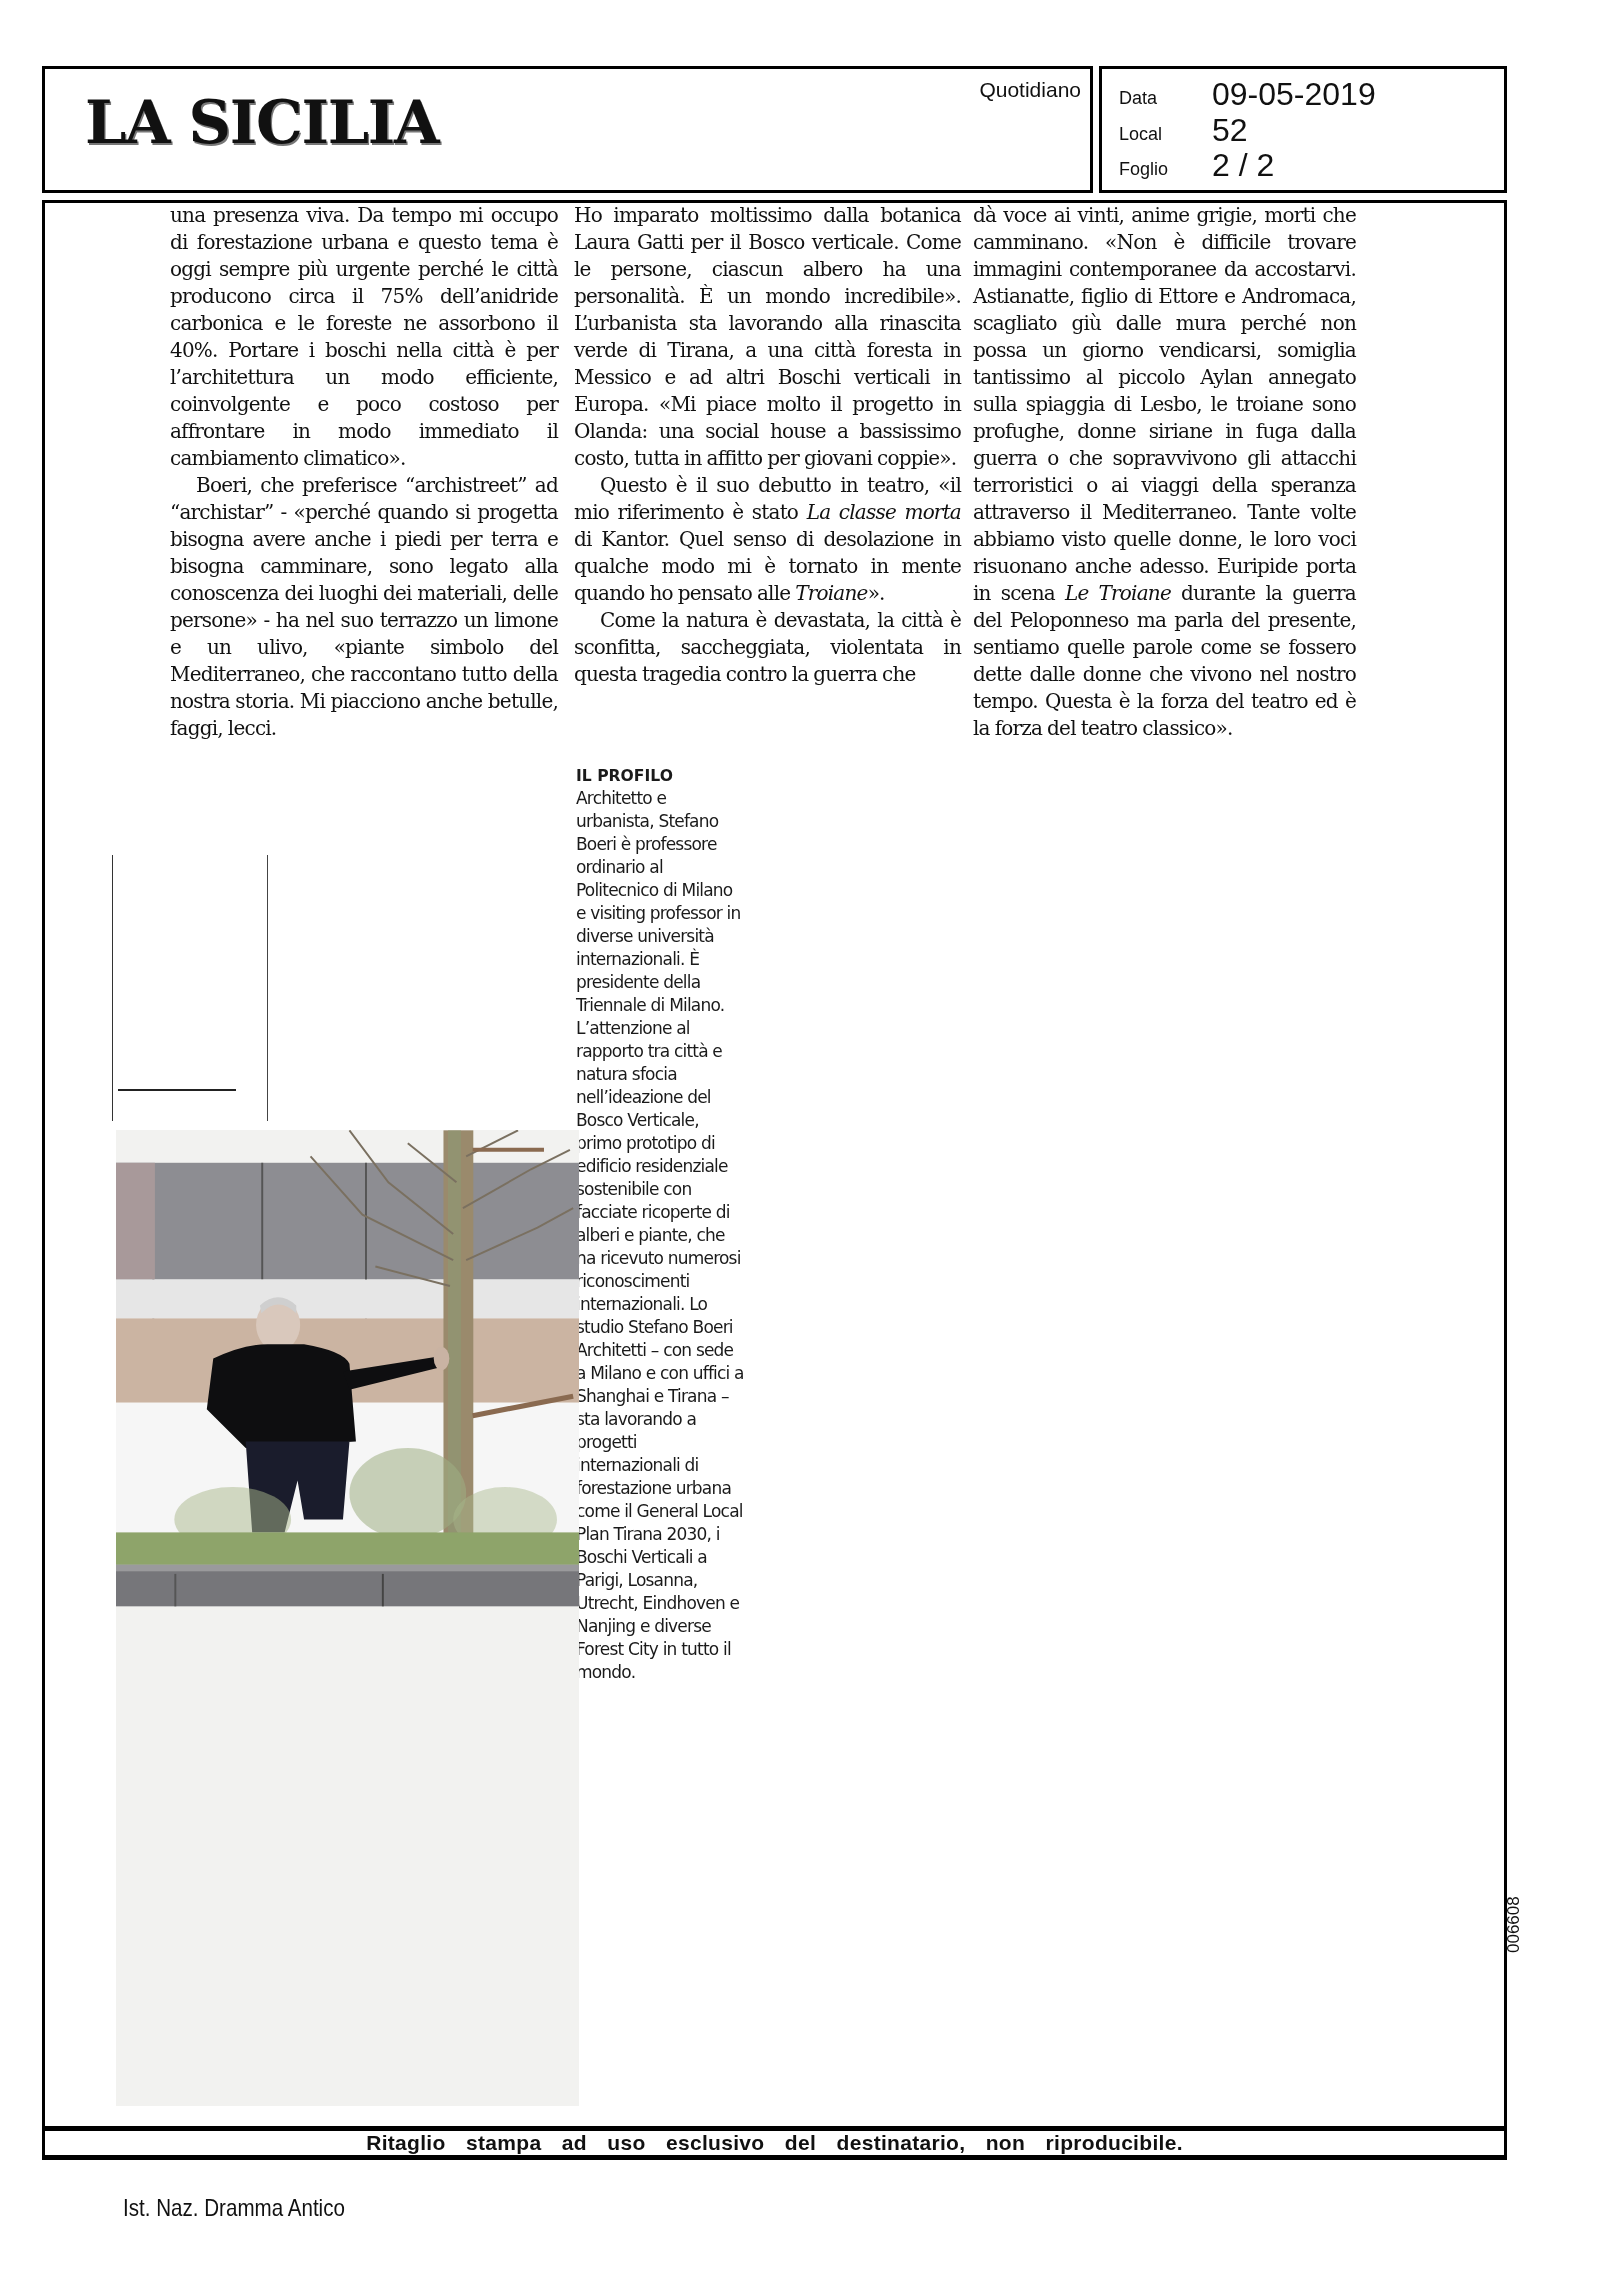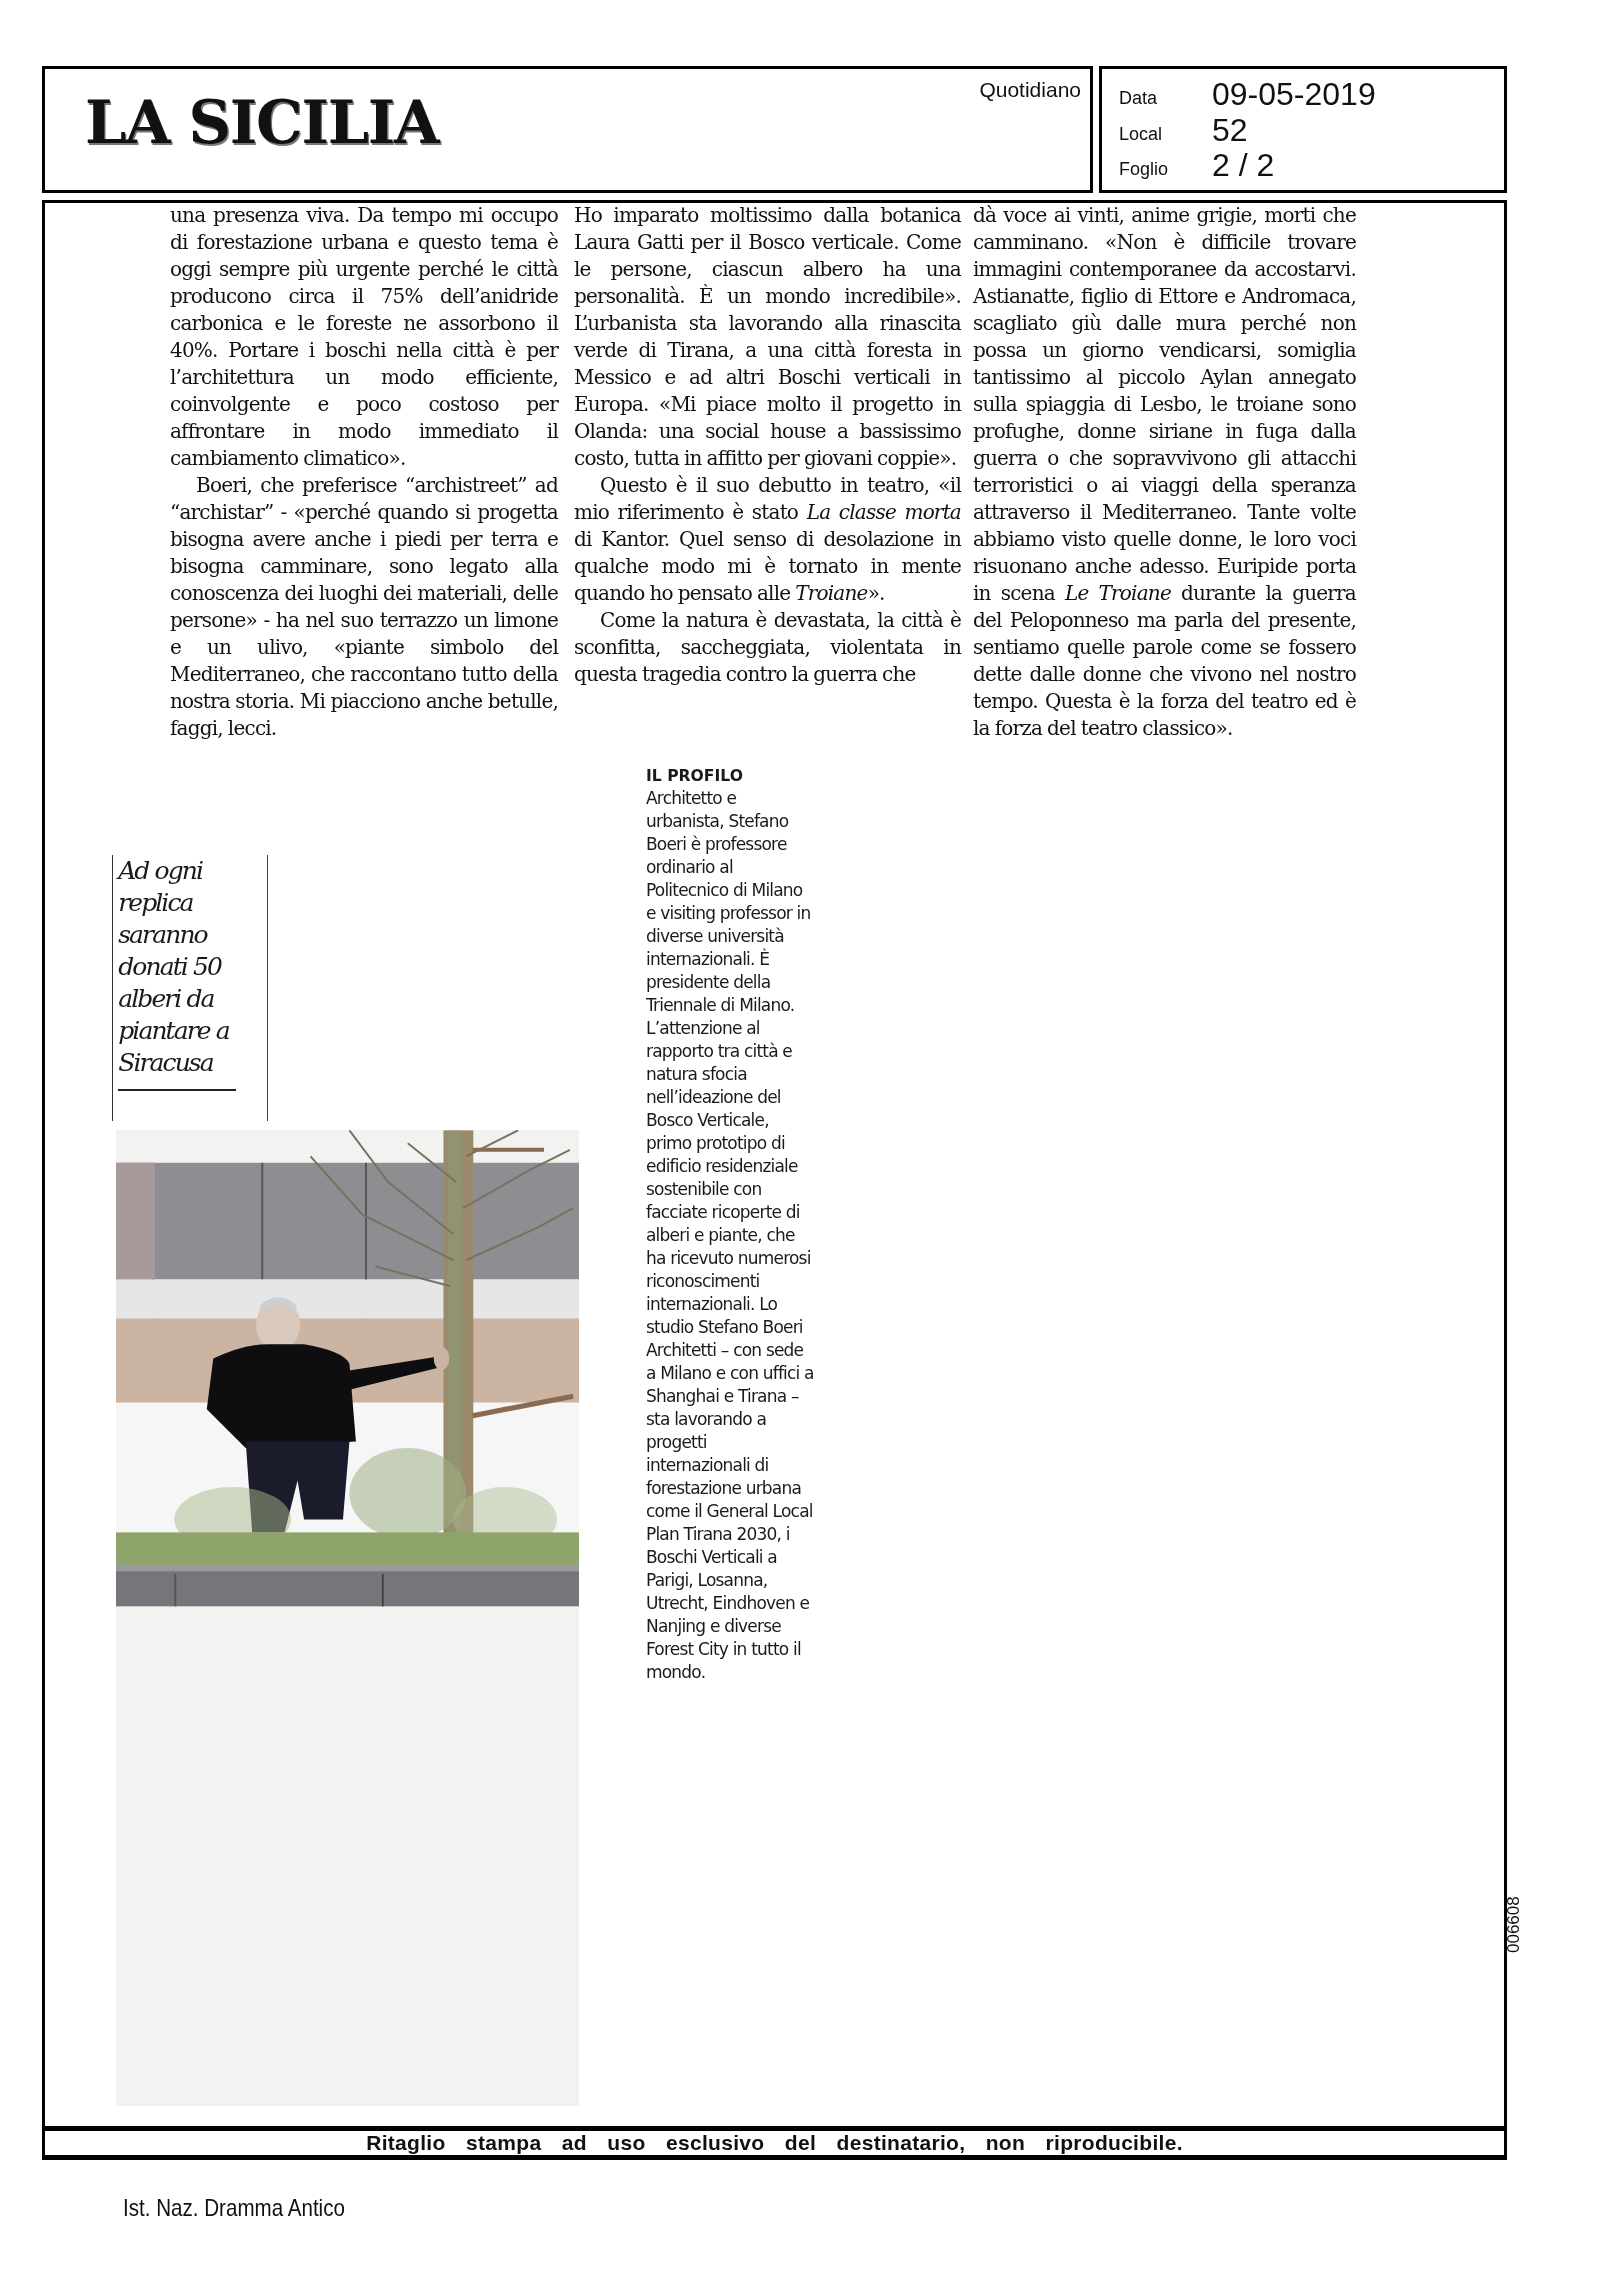--- a/index.html
+++ b/index.html
@@ -80,21 +80,21 @@
     position: absolute; left: 5.2px; top: 0; width: 145px;
     font-family: "DejaVu Serif", serif; font-style: italic; font-size: 25px;
     line-height: 32px; letter-spacing: -1.9px; color: #1a1a1a;
   }
   .pullquote-rule {
     position: absolute; left: 5.2px; top: 234px; width: 118px; height: 1.9px; background: #222;
   }
 
   
   .profile {
-    position: absolute; left: 646px; top: 766px; width: 169px;
+    position: absolute; left: 576px; top: 766px; width: 169px;
     font-family: "DejaVu Sans", sans-serif; font-size: 17px; line-height: 23px;
     letter-spacing: -0.8px; color: #1a1a1a;
   }
   .profile-title { font-weight: bold; font-size: 15.6px; letter-spacing: 0; line-height: 21px; }
 
   
   .photo {
     position: absolute; left: 116px; top: 1130px; width: 463px; height: 976px; overflow: hidden;
     background: #f4f4f2;
   }
@@ -133,21 +133,20 @@
   <p>Ho imparato moltissimo dalla botani­ca Laura Gatti per il Bosco verticale. Come le persone, ciascun albero ha una personalità. È un mondo incredi­bile». L’urbanista sta lavorando alla ri­nascita verde di Tirana, a una città fo­resta in Messico e ad altri Boschi verti­cali in Europa. «Mi piace molto il pro­getto in Olanda: una social house a bassissimo costo, tutta in affitto per giovani coppie».</p>
   <p class="indent"><span>Questo è il suo debutto in teatro, «il mio riferimento è stato </span><em>La classe morta</em><span> di Kantor. Quel senso di desolazione in qualche modo mi è tornato in men­te quando ho pensato alle </span><em>Troiane</em><span>».</span></p>
   <p class="indent">Come la natura è devastata, la città è sconfitta, saccheggiata, violentata in questa tragedia contro la guerra che</p>
 </div>
 
 <div class="col col3">
   <p><span>dà voce ai vinti, anime grigie, morti che camminano. «Non è difficile tro­vare immagini contemporanee da ac­costarvi. Astianatte, figlio di Ettore e Andromaca, scagliato giù dalle mura perché non possa un giorno vendicar­si, somiglia tantissimo al piccolo A­ylan annegato sulla spiaggia di Lesbo, le troiane sono profughe, donne siria­ne in fuga dalla guerra o che sopravvi­vono gli attacchi terroristici o ai viaggi della speranza attraverso il Mediter­raneo. Tante volte abbiamo visto quelle donne, le loro voci risuonano anche adesso. Euripide porta in scena </span><em>Le Troiane</em><span> durante la guerra del Pelo­ponneso ma parla del presente, sen­tiamo quelle parole come se fossero dette dalle donne che vivono nel no­stro tempo. Questa è la forza del tea­tro ed è la forza del teatro classico».</span></p>
 </div>
 
 <div class="pullquote">
-  <div class="pullquote-text">Ad ogni replica saranno donati 50 alberi da piantare a Siracusa</div>
   <div class="pullquote-rule"></div>
 </div>
 
 <div class="profile">
   <div class="profile-title">IL PROFILO</div>
   <div class="profile-text">Architetto e urbanista, Stefano Boeri è professore ordinario al Politecnico di Milano e visiting professor in diverse università internazionali. È presidente della Triennale di Milano. L’attenzione al rapporto tra città e natura sfocia nell’ideazione del Bosco Verticale, primo prototipo di edificio residenziale sostenibile con facciate ricoperte di alberi e piante, che ha ricevuto numerosi riconoscimenti internazionali. Lo studio Stefano Boeri Architetti – con sede a Milano e con uffici a Shanghai e Tirana – sta lavorando a progetti internazionali di forestazione urbana come il General Local Plan Tirana 2030, i Boschi Verticali a Parigi, Losanna, Utrecht, Eindhoven e Nanjing e diverse Forest City in tutto il mondo.</div>
 </div>
 
 <div class="photo">
   <svg width="463" height="976" viewBox="0 0 714 1504">

